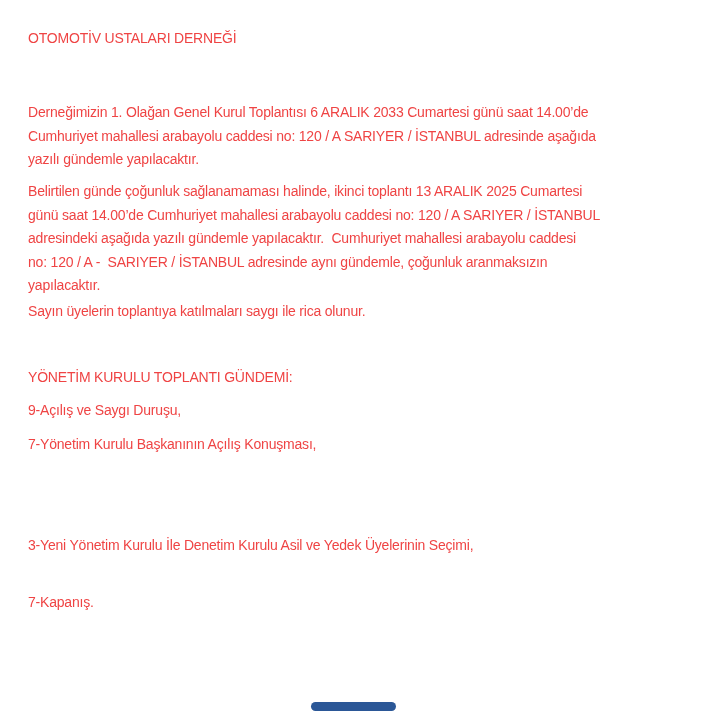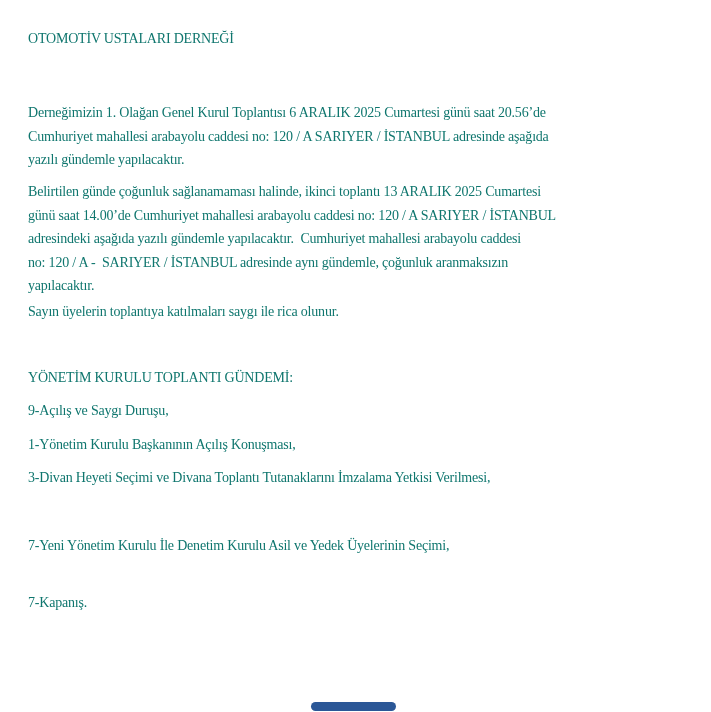--- a/index.html
+++ b/index.html
@@ -6,22 +6,22 @@
     margin: 0;
     padding: 0;
     background: #ffffff;
   }
   .page {
     position: relative;
     width: 711px;
     height: 712px;
     background: #ffffff;
     overflow: hidden;
-    font-family: Liberation Serif, serif;
-    color: #0f766e;
+    font-family: Liberation Sans, sans-serif;
+    color: #ef4444;
     font-size: 14px;
     letter-spacing: -0.2px;
   }
   .t {
     position: absolute;
     left: 28px;
     white-space: pre;
     line-height: 17px;
   }
   .para {
@@ -38,41 +38,40 @@
   }
 </style>
 </head>
 <body>
 
 <div class="page">
 
   <div class="t" style="top:30px">OTOMOTİV USTALARI DERNEĞİ</div>
 
 
-  <div class="t para" style="top:101px">Derneğimizin 1. Olağan Genel Kurul Toplantısı 6 ARALIK 2025 Cumartesi günü saat 20.56’de
+  <div class="t para" style="top:101px">Derneğimizin 1. Olağan Genel Kurul Toplantısı 6 ARALIK 2033 Cumartesi günü saat 14.00’de
 Cumhuriyet mahallesi arabayolu caddesi no: 120 / A SARIYER / İSTANBUL adresinde aşağıda
 yazılı gündemle yapılacaktır.</div>
 
   <div class="t para" style="top:180px">Belirtilen günde çoğunluk sağlanamaması halinde, ikinci toplantı 13 ARALIK 2025 Cumartesi
 günü saat 14.00’de Cumhuriyet mahallesi arabayolu caddesi no: 120 / A SARIYER / İSTANBUL
 adresindeki aşağıda yazılı gündemle yapılacaktır.  Cumhuriyet mahallesi arabayolu caddesi
 no: 120 / A -  SARIYER / İSTANBUL adresinde aynı gündemle, çoğunluk aranmaksızın
 yapılacaktır.</div>
 
   <div class="t" style="top:303px">Sayın üyelerin toplantıya katılmaları saygı ile rica olunur.</div>
 
   <div class="t" style="top:369px">YÖNETİM KURULU TOPLANTI GÜNDEMİ:</div>
 
   <div class="t" style="top:402px">9-Açılış ve Saygı Duruşu,</div>
 
-  <div class="t" style="top:436px">1-Yönetim Kurulu Başkanının Açılış Konuşması,</div>
-
-  <div class="t" style="top:469px">3-Divan Heyeti Seçimi ve Divana Toplantı Tutanaklarını İmzalama Yetkisi Verilmesi,</div>
+  <div class="t" style="top:436px">7-Yönetim Kurulu Başkanının Açılış Konuşması,</div>
 
 
-  <div class="t" style="top:537px">7-Yeni Yönetim Kurulu İle Denetim Kurulu Asil ve Yedek Üyelerinin Seçimi,</div>
+
+  <div class="t" style="top:537px">3-Yeni Yönetim Kurulu İle Denetim Kurulu Asil ve Yedek Üyelerinin Seçimi,</div>
 
 
   <div class="t" style="top:594px">7-Kapanış.</div>
 
   <div class="scroll-pill" style="background: rgb(43, 87, 151);"></div>
 
 </div>
 
 </body></html>

